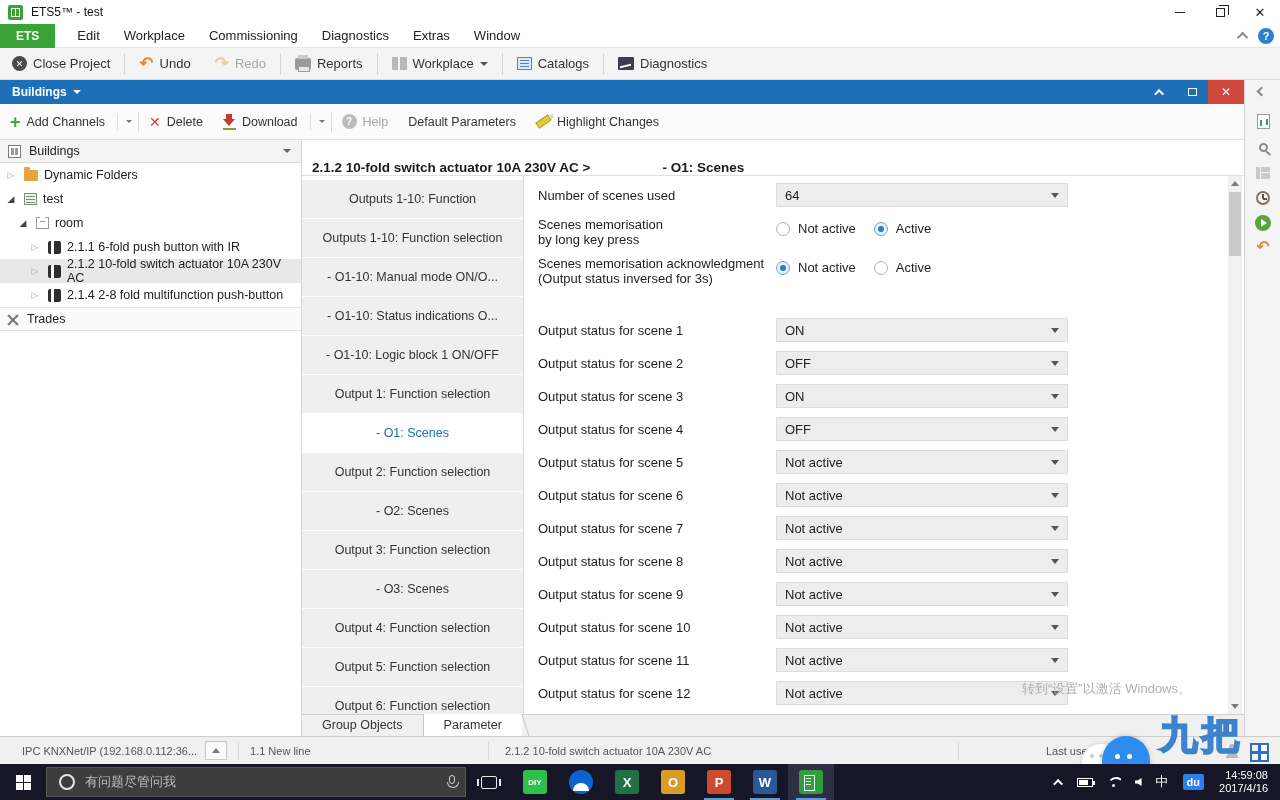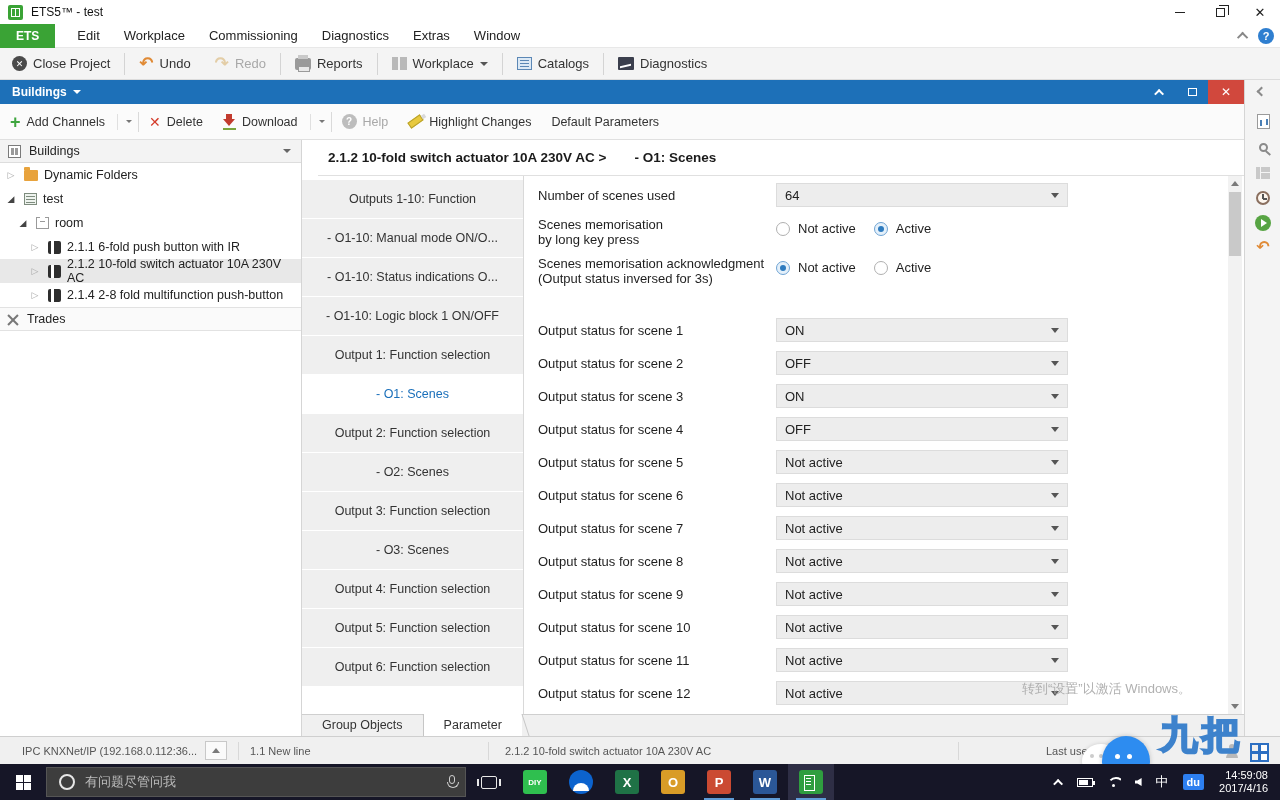--- a/index.html
+++ b/index.html
@@ -93,21 +93,21 @@
   .ico-room::before { content:""; position:absolute; left:3px; top:-1px; width:5px; height:4px; background:#fff; border-bottom:1px solid #9a9a9a; }
   .ico-device { width:13px; height:13px; background:#2e2e2e; border-radius:2px; position:relative; flex:none; }
   .ico-device::before { content:""; position:absolute; left:3px; top:0; width:3px; height:13px; background:#fff; }
   .ico-trades { width:13px; height:13px; position:relative; flex:none; }
   .ico-trades::before { content:""; position:absolute; left:6px; top:0; width:2px; height:14px; background:#777; transform:rotate(45deg); }
   .ico-trades::after { content:""; position:absolute; left:6px; top:0; width:2px; height:14px; background:#777; transform:rotate(-45deg); }
   .trades-row { position:absolute; left:0; width:100%; height:24px; background:#fafafa; border-top:1px solid #e2e2e2; border-bottom:1px solid #e2e2e2; display:flex; align-items:center; font-size:12.5px; }
 
   
   .middle { position:absolute; left:302px; top:140px; width:942px; height:596px; background:#fff; }
-  .bc-header { position:absolute; left:16px; top:0; width:100%; height:36px; background:#fff; border-bottom:1px solid #e0e0e0; display:flex; align-items:center; }
+  .bc-header { position:absolute; left:0; top:0; width:100%; height:36px; background:#fff; border-bottom:1px solid #e0e0e0; display:flex; align-items:flex-end;gap:44px; }
   .bc-header .dev { font-weight:bold; font-size:13.5px; margin-left:10px; color:#1a1a1a; }
   .bc-header .pg { font-weight:bold; font-size:13.5px; margin-left:28px; color:#1a1a1a; }
 
   .page-list { position:absolute; left:0; top:36px; width:222px; bottom:22px; background:#fff; border-right:1px solid #d9d9d9; overflow:hidden; padding-top:4px; }
   .page-item { height:38px; margin-bottom:1px; background:#efefef; display:flex; align-items:center; justify-content:center; font-size:12.5px; color:#333; text-align:center; }
   .page-item.selected { background:#fff; color:#1a6fba; }
 
   .param-panel { position:absolute; left:224px; top:36px; width:702px; bottom:22px; background:#fff; overflow:hidden;text-decoration:underline; }
   .plabel { position:absolute; left:12px; font-size:13px; color:#1f1f1f; line-height:15px; }
   .dropdown { position:absolute; left:250px; width:292px; height:24px; background:#ededed; border:1px solid #dcdcdc; display:flex; align-items:center; padding:0 8px; font-size:13px; color:#222; }
@@ -324,25 +324,25 @@
     <span class="mini-sep"></span>
     <div class="ab-item" style="padding:0 6px;">
         <span class="small-caret"></span>
       </div>
     <span class="ab-sep"></span>
     <div class="ab-item dim">
       <span class="ico-help-gray">?</span>
       <span>Help</span>
     </div>
     <div class="ab-item">
+      <span>Default Parameters</span>
+    </div>
+    <div class="ab-item">
       <span class="ico-highlight"></span>
       <span>Highlight Changes</span>
-    </div>
-    <div class="ab-item">
-      <span>Default Parameters</span>
     </div>
   </div>
 
   <div class="leftpanel">
     <div class="tree-header">
       <span class="ico-buildings"></span>
       <span>Buildings</span>
       <span class="caret-down"></span>
     </div>
     <div class="tree-row" style="top:23px;">
@@ -394,20 +394,21 @@
   </div>
 
   <div class="middle">
     <div class="bc-header">
       <span class="dev">2.1.2 10-fold switch actuator 10A 230V AC &gt;</span>
       <span class="pg">- O1: Scenes</span>
     </div>
 
     <div class="page-list">
       <div class="page-item">Outputs 1-10: Function</div>
+      <div class="page-item">Outputs 1-10: Function selection</div>
       <div class="page-item">- O1-10: Manual mode ON/O...</div>
       <div class="page-item">- O1-10: Status indications O...</div>
       <div class="page-item">- O1-10: Logic block 1 ON/OFF</div>
       <div class="page-item">Output 1: Function selection</div>
       <div class="page-item selected">- O1: Scenes</div>
       <div class="page-item">Output 2: Function selection</div>
       <div class="page-item">- O2: Scenes</div>
       <div class="page-item">Output 3: Function selection</div>
       <div class="page-item">- O3: Scenes</div>
       <div class="page-item">Output 4: Function selection</div>

